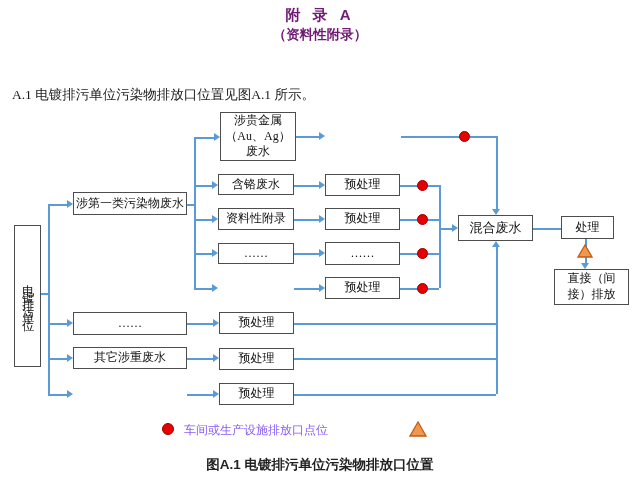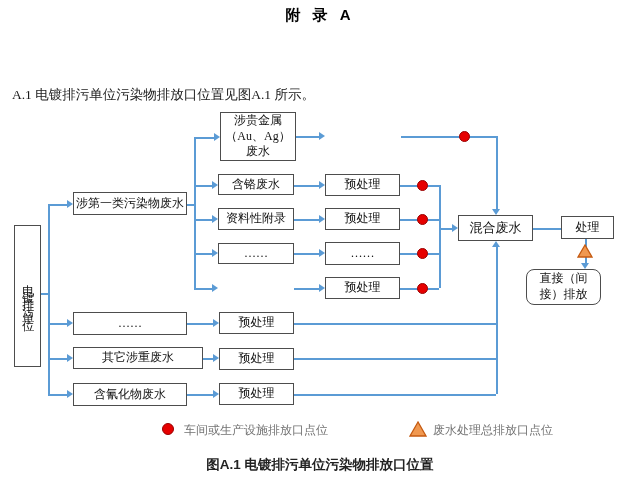--- a/index.html
+++ b/index.html
@@ -1,19 +1,19 @@
 <!DOCTYPE html>
 <html><head>
 <meta charset="utf-8">
 <style>
   html,body{margin:0;padding:0;background:#fff;}
   #page{position:relative;width:640px;height:484px;background:#ffffff;overflow:hidden;
         font-family:"Liberation Serif", serif;color:#1a1a1a;}
   .hdr{position:absolute;left:0;width:640px;text-align:center;
-       font-family:"Liberation Sans", sans-serif;font-weight:bold;color:#000000;}
+       font-family:"Liberation Sans", sans-serif;font-weight:bold;color:#701a75;}
   #title1{top:6px;font-size:15px;letter-spacing:4px;}
   #title2{top:26px;font-size:13.5px;}
   #title3{top:45px;font-size:13.5px;}
   #para{position:absolute;left:12px;top:86px;font-size:13.5px;color:#1a1a1a;}
   #caption{position:absolute;left:0;top:456px;width:640px;text-align:center;
            font-family:"Liberation Sans", sans-serif;font-weight:bold;font-size:13.5px;color:#222;}
   .node{position:absolute;box-sizing:border-box;border:1px solid #4d4d4d;background:#fff;
         display:flex;align-items:center;justify-content:center;text-align:center;
         font-size:12px;line-height:1.3;color:#111;padding:1px;}
   .vtext{writing-mode:vertical-rl;text-orientation:upright;letter-spacing:7px;}
@@ -21,28 +21,29 @@
   .vl{position:absolute;width:1.5px;background:#5B9BD5;}
   .arR{position:absolute;width:0;height:0;border-top:4px solid transparent;
        border-bottom:4px solid transparent;border-left:6px solid #5B9BD5;}
   .arD{position:absolute;width:0;height:0;border-left:4px solid transparent;
        border-right:4px solid transparent;border-top:6px solid #5B9BD5;}
   .arU{position:absolute;width:0;height:0;border-left:4px solid transparent;
        border-right:4px solid transparent;border-bottom:6px solid #5B9BD5;}
   .dot{position:absolute;box-sizing:border-box;width:11px;height:11px;border-radius:50%;
        background:#E60000;border:1px solid #990000;}
   .tri{position:absolute;}
-  .legend-label{position:absolute;font-size:12px;color:#737373;}
+  .legend-label{position:absolute;font-size:12px;color:#8b5cf6;}
 </style>
 </head>
 <body>
 
 <div id="page">
 
   <div id="title1" class="hdr">附 录 A</div>
+  <div id="title2" class="hdr">（资料性附录）</div>
   <div id="para">A.1  电镀排污单位污染物排放口位置见图A.1 所示。</div>
 
   <div class="hl" style="left:41px;top:293px;width:7px;"></div>
   <div class="vl" style="left:48px;top:204px;height:190px;"></div>
   <div class="hl" style="left:48px;top:204px;width:20px;"></div>
   <div class="hl" style="left:48px;top:323px;width:20px;"></div>
   <div class="hl" style="left:48px;top:358px;width:20px;"></div>
   <div class="hl" style="left:48px;top:394px;width:20px;"></div>
   <div class="hl" style="left:187px;top:204px;width:7px;"></div>
   <div class="vl" style="left:194px;top:137px;height:151px;"></div>
@@ -101,39 +102,37 @@
   <div class="node" style="left:220px;top:112px;width:76px;height:49px;">涉贵金属（Au、Ag）废水</div>
   <div class="node" style="left:218px;top:174px;width:76px;height:21px;">含铬废水</div>
   <div class="node" style="left:325px;top:174px;width:75px;height:22px;">预处理</div>
   <div class="node" style="left:218px;top:208px;width:76px;height:22px;">资料性附录</div>
   <div class="node" style="left:325px;top:208px;width:75px;height:22px;">预处理</div>
   <div class="node" style="left:218px;top:243px;width:76px;height:21px;">……</div>
   <div class="node" style="left:325px;top:242px;width:75px;height:23px;">……</div>
   <div class="node" style="left:325px;top:277px;width:75px;height:22px;">预处理</div>
   <div class="node" style="left:458px;top:215px;width:75px;height:26px;font-size:13px;">混合废水</div>
   <div class="node" style="left:561px;top:216px;width:53px;height:23px;">处理</div>
-  <div class="node" style="left:526px;top:269px;width:75px;height:36px;border-radius:8px;">直接（间接）排放</div>
+  <div class="node" style="left:554px;top:269px;width:75px;height:36px;">直接（间接）排放</div>
   <div class="node" style="left:73px;top:312px;width:114px;height:23px;">……</div>
   <div class="node" style="left:219px;top:312px;width:75px;height:22px;">预处理</div>
-  <div class="node" style="left:73px;top:347px;width:130px;height:22px;">其它涉重废水</div>
+  <div class="node" style="left:73px;top:347px;width:114px;height:22px;">其它涉重废水</div>
   <div class="node" style="left:219px;top:348px;width:75px;height:22px;">预处理</div>
-  <div class="node" style="left:73px;top:383px;width:114px;height:23px;">含氰化物废水</div>
   <div class="node" style="left:219px;top:383px;width:75px;height:22px;">预处理</div>
 
   <div class="dot" style="left:459px;top:131px;"></div>
   <div class="dot" style="left:417px;top:180px;"></div>
   <div class="dot" style="left:417px;top:214px;"></div>
   <div class="dot" style="left:417px;top:248px;"></div>
   <div class="dot" style="left:417px;top:283px;"></div>
 
   <svg class="tri" style="left:577px;top:244px;" width="16" height="14">
     <polygon points="8,1 1,13 15,13" fill="#F09850" stroke="#C55A11" stroke-width="1.3"></polygon>
   </svg>
 
   <div class="dot" style="left:162px;top:423px;width:12px;height:12px;"></div>
   <div class="legend-label" style="left:184px;top:422px;">车间或生产设施排放口点位</div>
   <svg class="tri" style="left:409px;top:421px;" width="18" height="16">
     <polygon points="9,1 1,15 17,15" fill="#F09850" stroke="#C55A11" stroke-width="1.3"></polygon>
   </svg>
-  <div class="legend-label" style="left:433px;top:422px;">废水处理总排放口点位</div>
 
   <div id="caption">图A.1  电镀排污单位污染物排放口位置</div>
 </div>
 
 </body></html>

